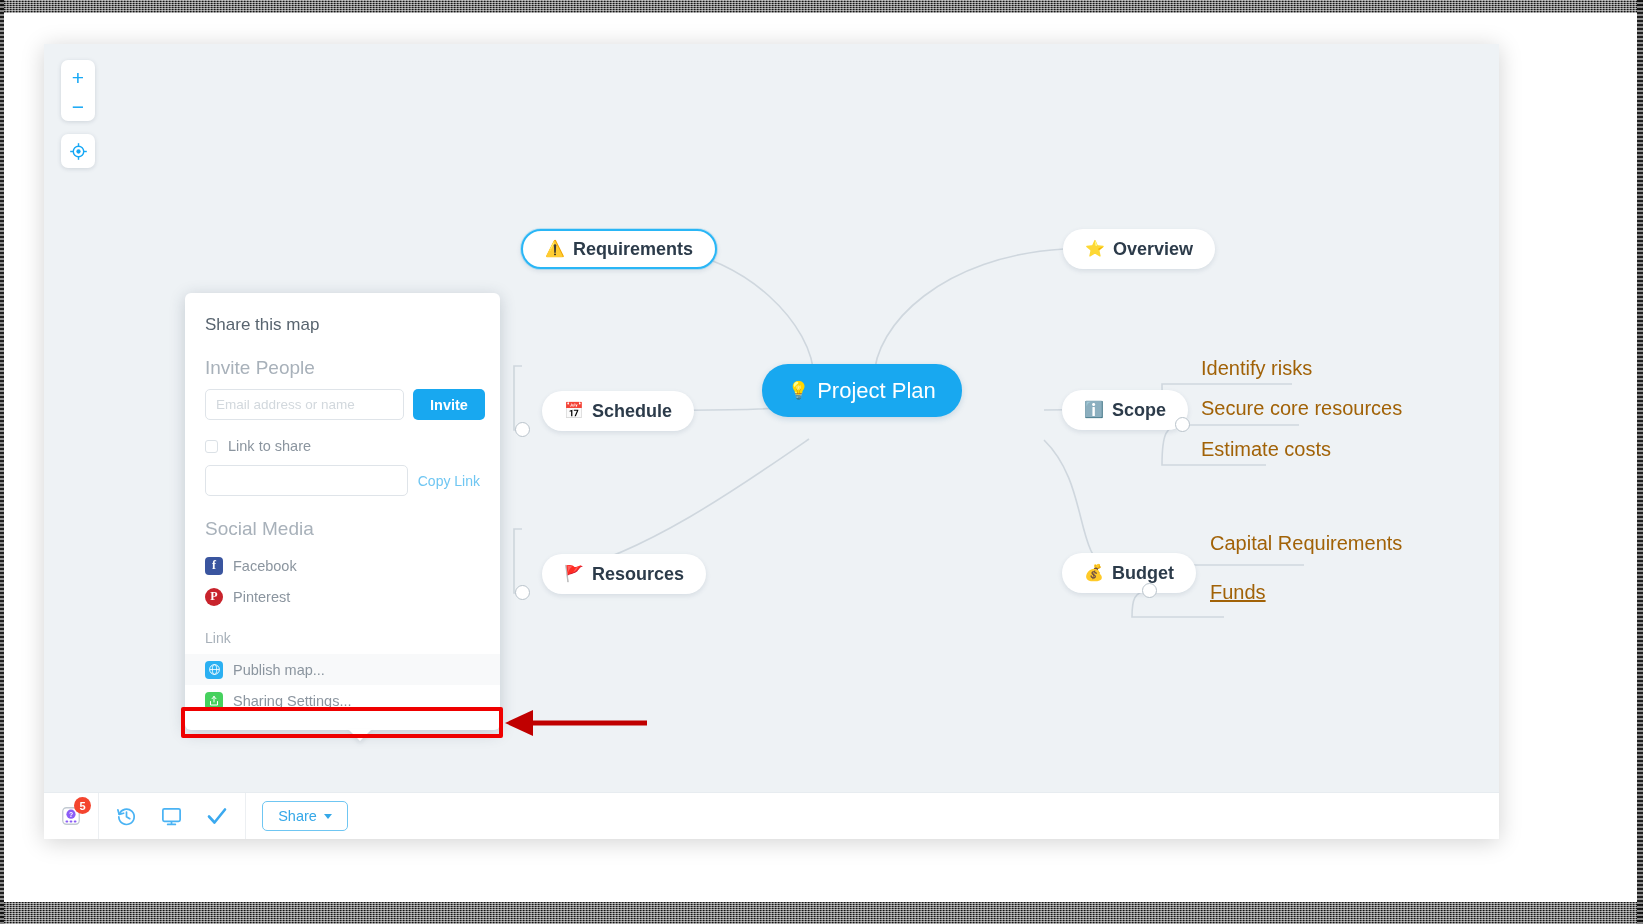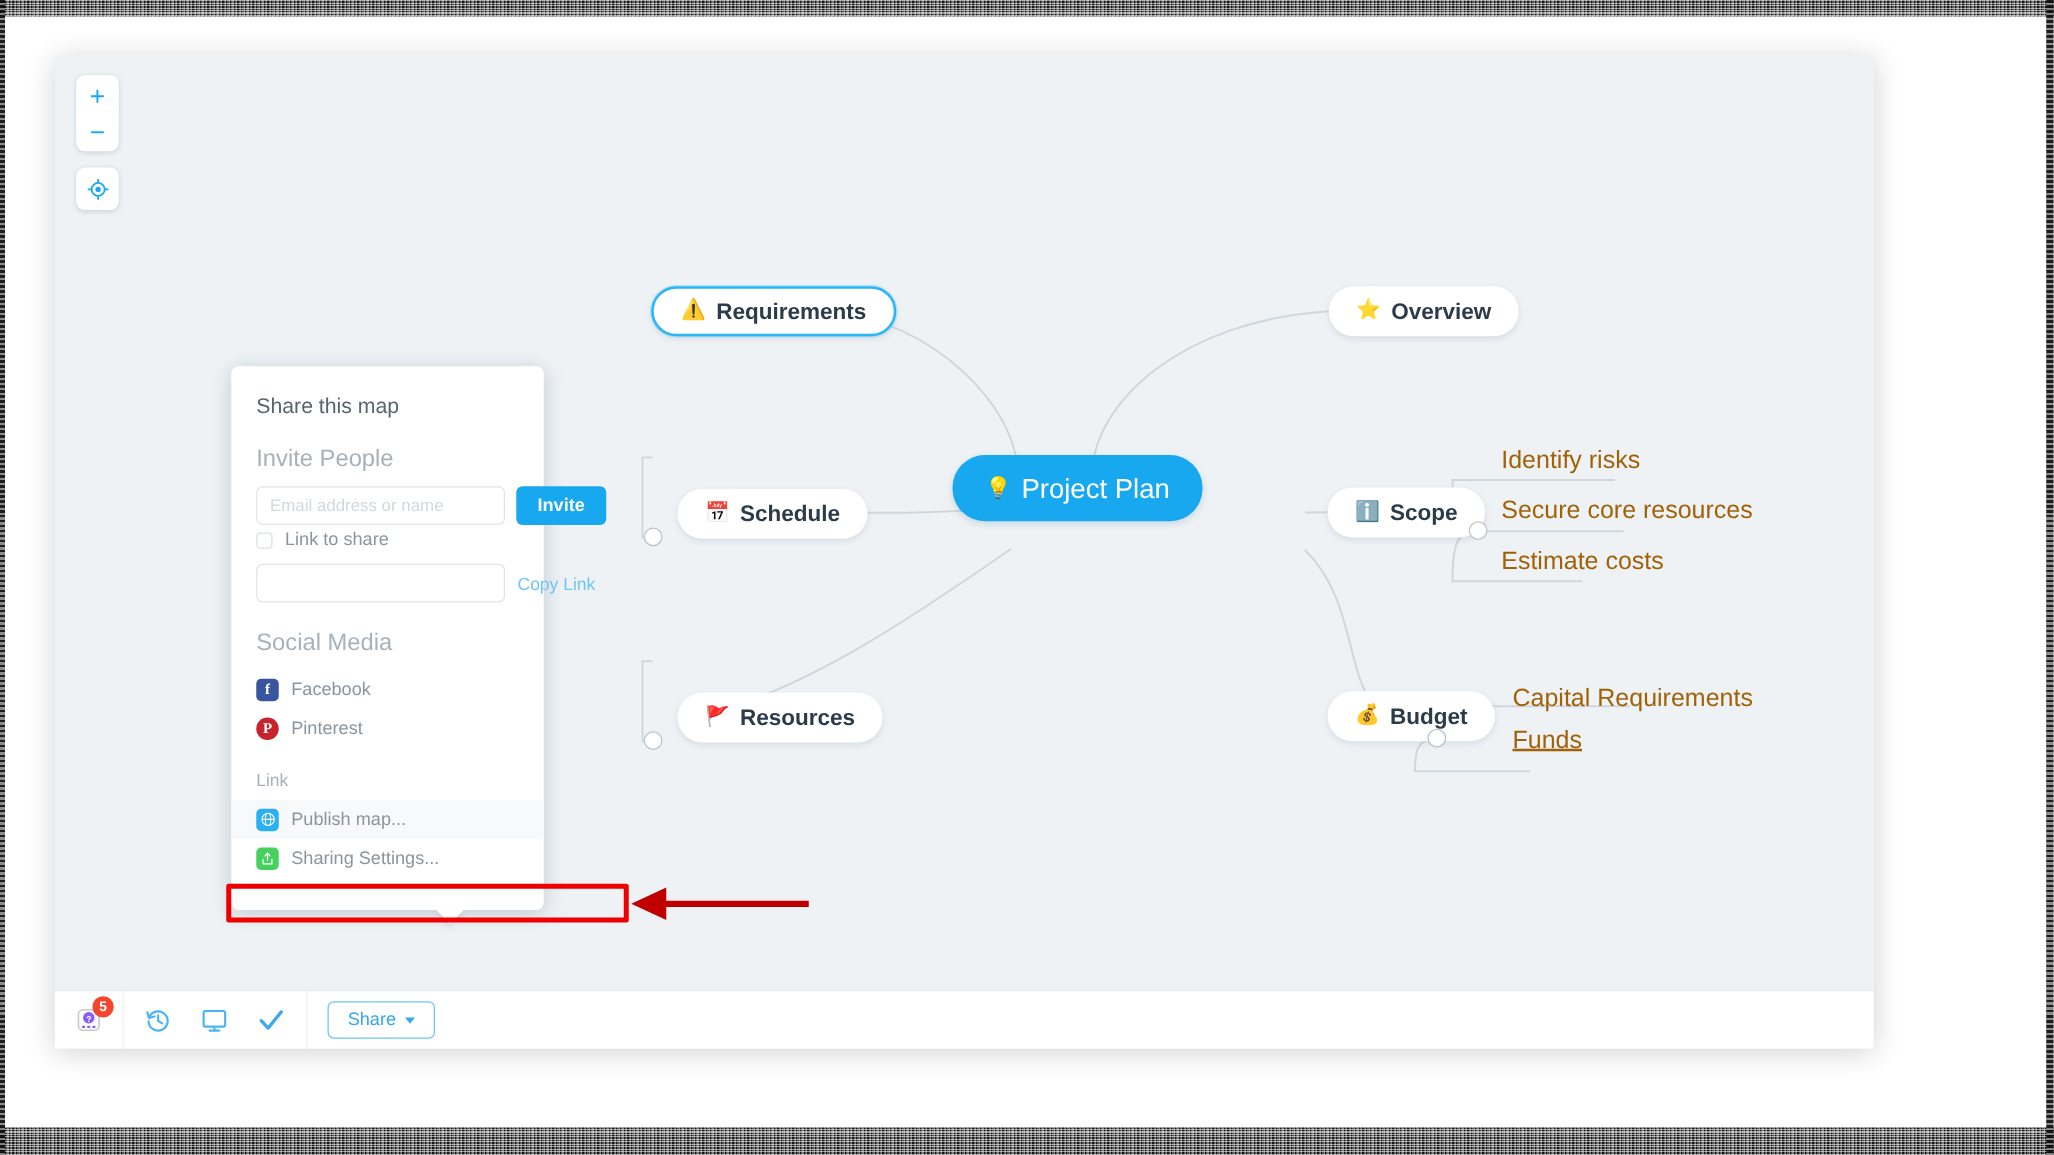--- a/index.html
+++ b/index.html
@@ -157,25 +157,25 @@
     background: #ffffff;
     border: 1.6px solid #b9c3cb;
     box-sizing: border-box;
   }
 
   
   #share-popover {
     position: absolute;
     left: 141px;
     top: 249px;
-    width: 250px;
+    width: 315px;
     background: #ffffff;
     border-radius: 6px;
     box-shadow: 0 3px 16px rgba(40,60,80,.22);
-    padding: 22px 0 26px 0;
+    padding: 22px 0 14px 0;
     box-sizing: border-box;
     z-index: 40;
   }
   #share-popover .pop-arrow {
     position: absolute;
     left: 163px;
     bottom: -11px;
     width: 0; height: 0;
     border-left: 12px solid transparent;
     border-right: 12px solid transparent;
@@ -190,21 +190,21 @@
   }
   .pop-section-label {
     font-size: 19px;
     color: #a8b1ba;
     margin-bottom: 10px;
   }
   .invite-row {
     display: flex;
     align-items: center;
     gap: 9px;
-    margin-bottom: 4px;
+    margin-bottom: 18px;
   }
   .text-input {
     flex: 1;
     height: 31px;
     border: 1px solid #dfe4e9;
     border-radius: 5px;
     background: #ffffff;
     font-size: 13.5px;
     color: #6b7681;
     padding: 0 10px;
@@ -484,21 +484,21 @@
 
       <div class="node node-branch" style="left:1018px; top:509px;">
         <span class="node-emoji">💰</span>
         <span>Budget</span>
       </div>
 
       <div class="leaf" style="left:1157px; top:313px;">Identify risks</div>
       <div class="leaf" style="left:1157px; top:353px;">Secure core resources</div>
       <div class="leaf" style="left:1157px; top:394px;">Estimate costs</div>
 
-      <div class="leaf" style="left:1166px; top:504px;">Capital Requirements</div>
+      <div class="leaf" style="left:1166px; top:488px;">Capital Requirements</div>
       <div class="leaf" style="left:1166px; top:537px;text-decoration:underline;">Funds</div>
 
       <div class="conn-dot" style="left:471px; top:378px;"></div>
       <div class="conn-dot" style="left:471px; top:541px;"></div>
       <div class="conn-dot" style="left:1131px; top:373px;"></div>
       <div class="conn-dot" style="left:1098px; top:539px;"></div>
 
       <div id="share-popover">
         <div class="pop-arrow"></div>
 

